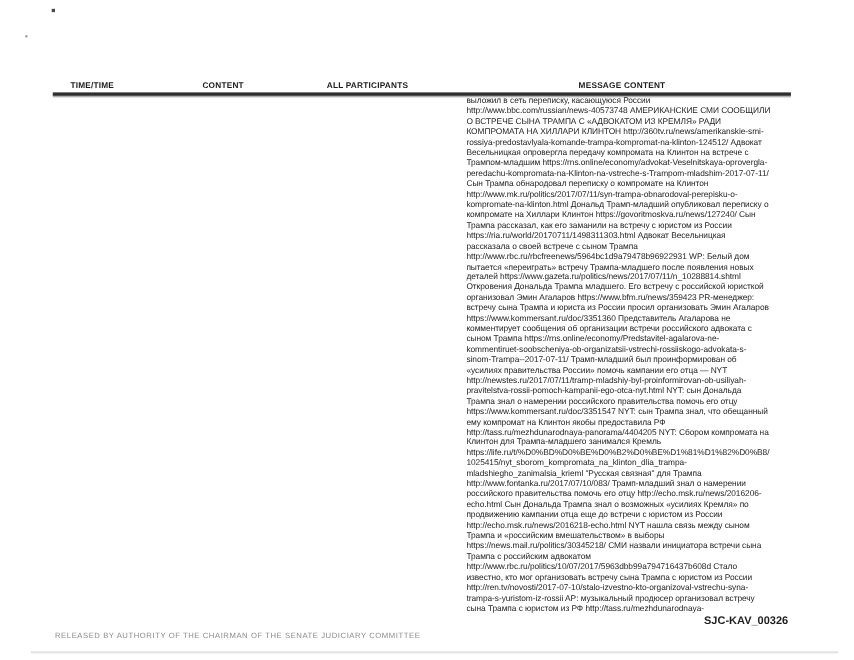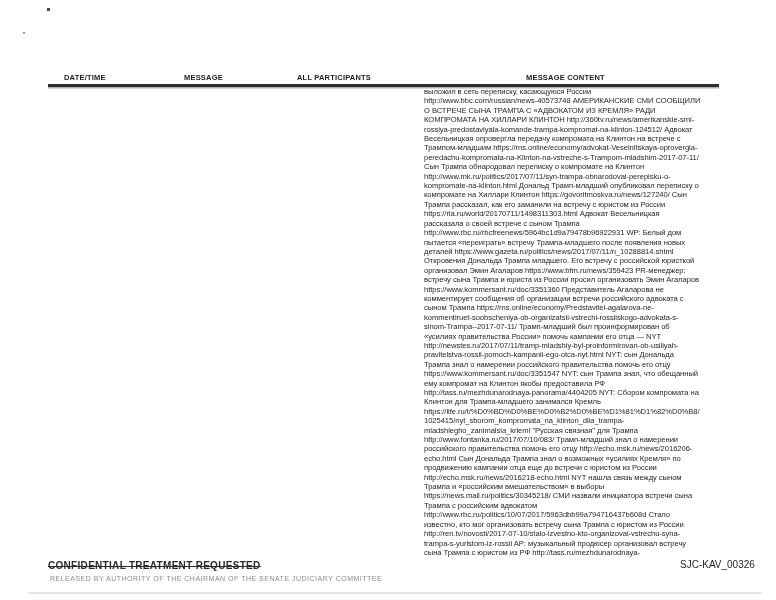--- a/index.html
+++ b/index.html
@@ -50,41 +50,40 @@
     white-space:nowrap;
   }
   .footer-released {
     position:absolute; left:50px; top:575px;
     font-size:7px; color:#8b8b8b;
     letter-spacing:0.5px;
     white-space:nowrap;
   }
   .footer-bates {
     position:absolute; left:640px; top:559px;
-    font-size:10px; font-weight:normal; color:#1f1f1f;
+    font-size:10px; font-weight:bold; color:#1f1f1f;
     white-space:nowrap;
-    margin-left:40px;
   }
   .bottom-rule {
     position:absolute; left:28px; top:592px;
     width:734px; height:2px;
     background:#e4e4e4;
   }
 </style>
 </head>
 <body>
 
 <div class="page">
 
   <div class="speck speck-1"></div>
   <div class="speck speck-2"></div>
 
   <div>
-    <span class="col-header h-datetime">DATE/TIME</span>
-    <span class="col-header h-sender">MESSAGE</span>
+    <span class="col-header h-datetime">TIME/TIME</span>
+    <span class="col-header h-sender">CONTENT</span>
     <span class="col-header h-participants">ALL PARTICIPANTS</span>
     <span class="col-header h-message">MESSAGE CONTENT</span>
   </div>
 
   <div class="header-rule"></div>
 
   <div class="message-cell">выложил в сеть переписку, касающуюся России
 http://www.bbc.com/russian/news-40573748 АМЕРИКАНСКИЕ СМИ СООБЩИЛИ
 О ВСТРЕЧЕ СЫНА ТРАМПА С «АДВОКАТОМ ИЗ КРЕМЛЯ» РАДИ
 КОМПРОМАТА НА ХИЛЛАРИ КЛИНТОН http://360tv.ru/news/amerikanskie-smi-
@@ -128,19 +127,18 @@
 http://echo.msk.ru/news/2016218-echo.html NYT нашла связь между сыном
 Трампа и «российским вмешательством» в выборы
 https://news.mail.ru/politics/30345218/ СМИ назвали инициатора встречи сына
 Трампа с российским адвокатом
 http://www.rbc.ru/politics/10/07/2017/5963dbb99a794716437b608d Стало
 известно, кто мог организовать встречу сына Трампа с юристом из России
 http://ren.tv/novosti/2017-07-10/stalo-izvestno-kto-organizoval-vstrechu-syna-
 trampa-s-yuristom-iz-rossii AP: музыкальный продюсер организовал встречу
 сына Трампа с юристом из РФ http://tass.ru/mezhdunarodnaya-</div>
 
-  <div class="footer-confidential">CONFIDENTIAL TREATMENT REQUESTED</div>
   <div class="footer-released">RELEASED BY AUTHORITY OF THE CHAIRMAN OF THE SENATE JUDICIARY COMMITTEE</div>
   <div class="footer-bates">SJC-KAV_00326</div>
 
   <div class="bottom-rule"></div>
 
 </div>
 
 </body></html>

